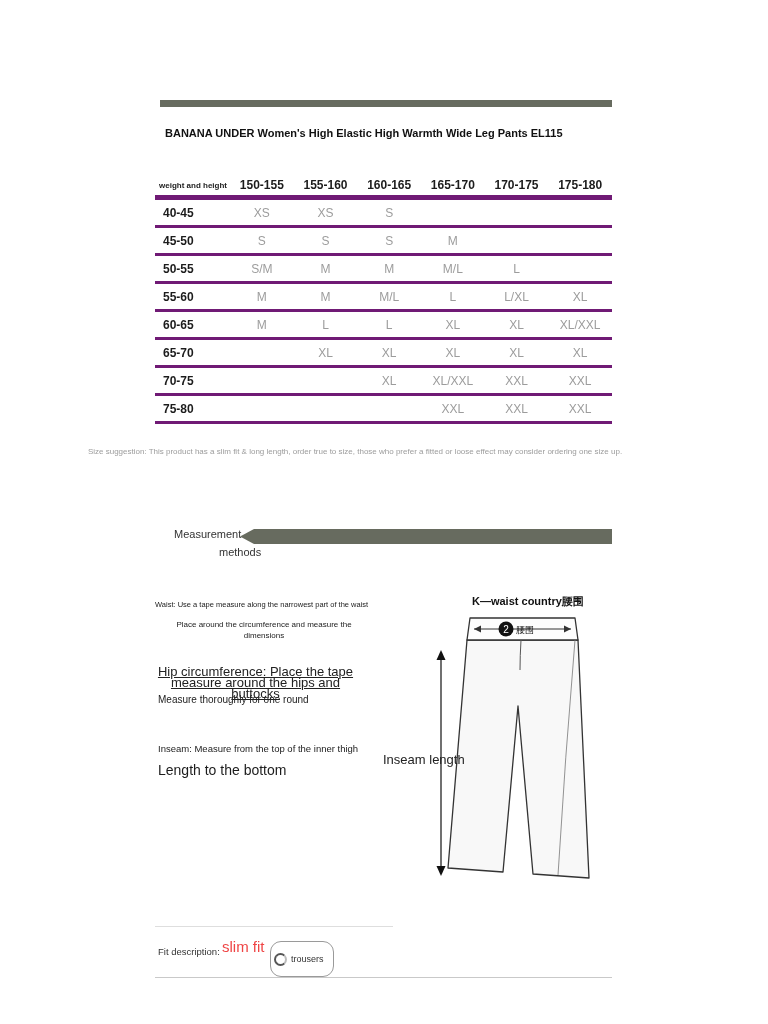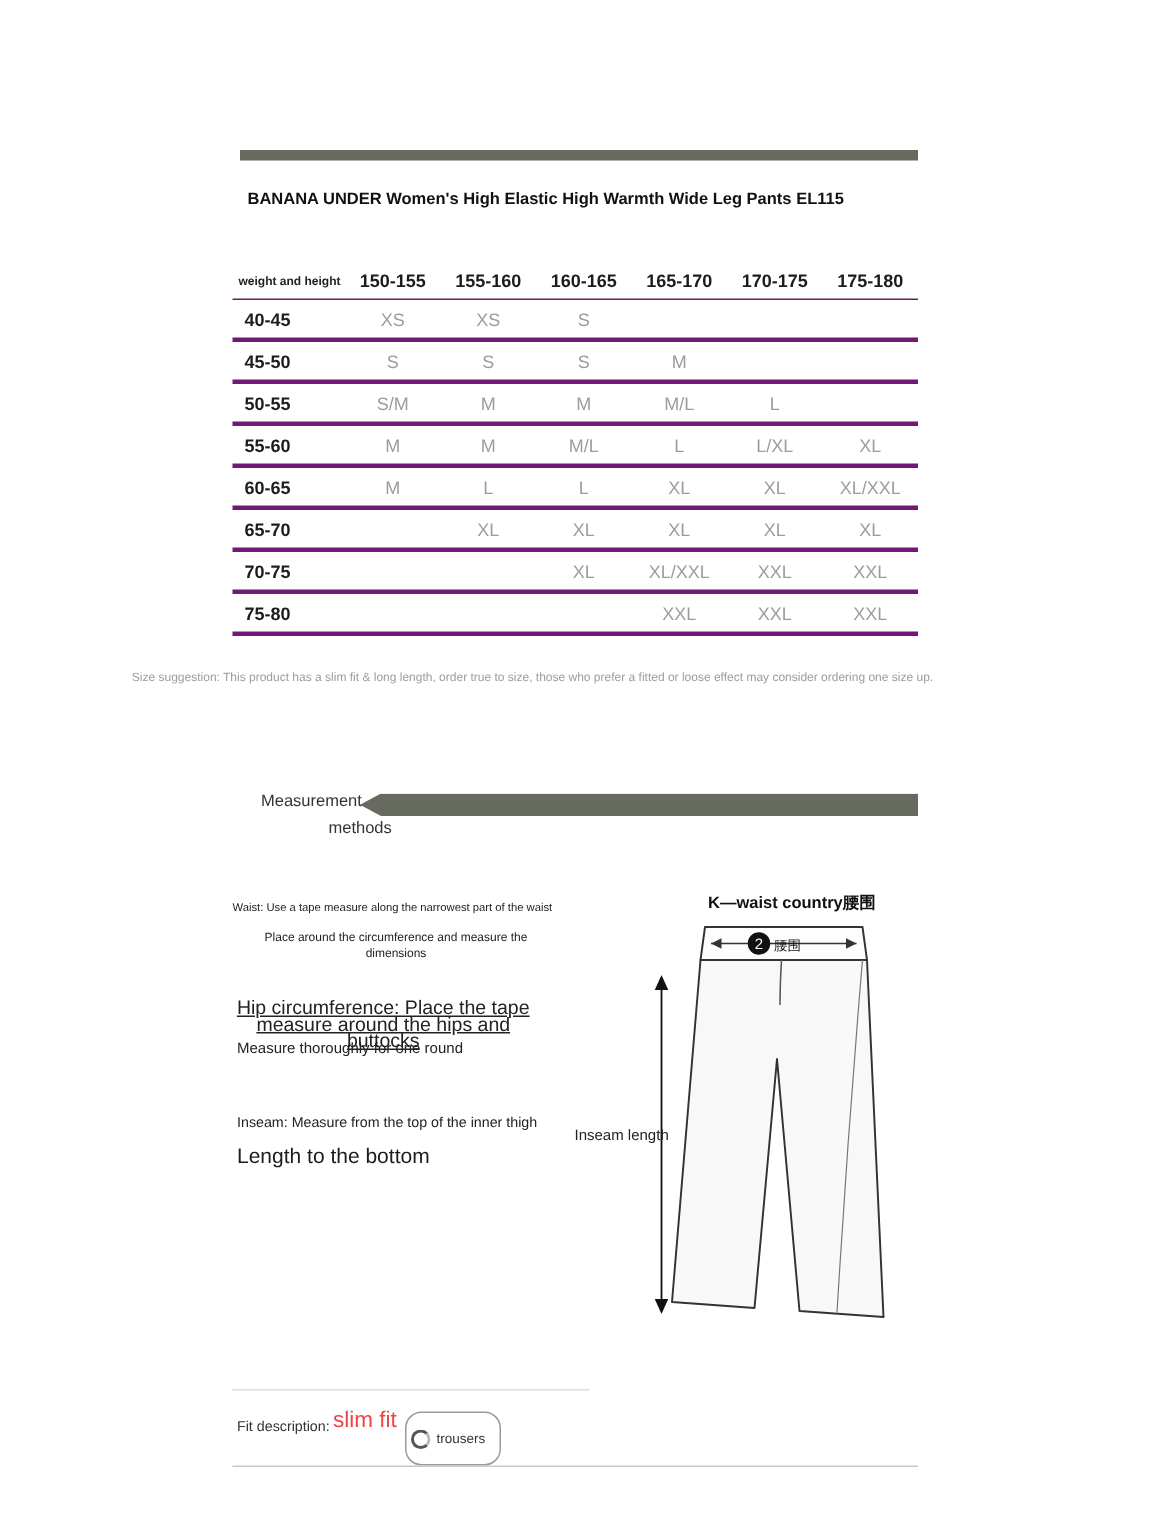--- a/index.html
+++ b/index.html
@@ -11,21 +11,21 @@
   .title-row { position:absolute; left:155px; top:42px; width:460px; display:flex; justify-content:space-between; align-items:baseline; }
   .page-title { font-size:23px; font-weight:700; letter-spacing:-0.3px; color:#111; }
   .unit-label { font-size:21px; font-weight:600; color:#111; }
   .accent { background:#676b5f; }
   .accent-bar { position:absolute; left:160px; top:100px; width:452px; height:7px; }
   .product-name { position:absolute; left:165px; top:127px; font-size:11px; font-weight:700; color:#111; }
 
   
   .size-table { position:absolute; left:155px; top:175px; width:457px; }
   .trow { display:grid; grid-template-columns:75px repeat(6,1fr); align-items:center; height:28px; border-bottom:3px solid #701a75; }
-  .trow.thead { height:25px; border-bottom:1px solid #701a75; }
+  .trow.thead { height:25px; border-bottom:5px solid #701a75; }
   .tcell { text-align:center; white-space:nowrap; }
   .corner { font-size:8px; font-weight:700; color:#222; text-align:left; padding-left:4px; }
   .thcell { font-size:12px; font-weight:700; color:#1c1c1c; }
   .tlabel { font-size:12px; font-weight:700; color:#1c1c1c; text-align:left; padding-left:8px; }
   .tvalue { font-size:12px; color:#9c9c9c; }
 
   .note { position:absolute; left:10px; top:447px; width:690px; text-align:center; font-size:8px; color:#9c9c9c; }
 
   
   .mm-word1 { position:absolute; left:174px; top:528px; font-size:11px; font-weight:500; color:#333; }
@@ -36,21 +36,21 @@
   .mt { position:absolute; color:#222; }
   .mt1 { left:155px; top:600px; font-size:7.5px; white-space:nowrap; }
   .mt2 { left:170px; top:619px; width:188px; font-size:8px; text-align:center; line-height:11px; }
   .mt3 { left:153px; top:666px; width:205px; font-size:13px; text-align:center; line-height:11px;text-decoration:underline; }
   .mt4 { left:158px; top:694px; font-size:10px; white-space:nowrap; }
   .mt5 { left:158px; top:743px; font-size:9.5px; white-space:nowrap; }
   .mt6 { left:158px; top:762px; font-size:14px; color:#1c1c1c; white-space:nowrap; }
 
   .diagram-title { position:absolute; left:472px; top:594px; font-size:11px; font-weight:700; color:#111; }
   .diagram-svg { position:absolute; left:385px; top:608px; width:255px; height:285px; }
-  .inseam-label { position:absolute; left:383px; top:752px; font-size:10px; color:#222; white-space:nowrap; }
+  .inseam-label { position:absolute; left:383px; top:752px; font-size:13px; color:#222; white-space:nowrap; }
 
   
   .hr { position:absolute; height:1px; background:#dedede; }
   .hr1 { left:155px; top:926px; width:238px; }
   .hr2 { left:155px; top:977px; width:457px; background:#c9c9c9; }
   .fit-label { position:absolute; left:158px; top:946px; font-size:9.5px; color:#333; }
   .fit-value { position:absolute; left:222px; top:938px; font-size:15px; color:#ef4444; }
   .fit-pill { position:absolute; left:270px; top:941px; display:inline-flex; align-items:center; gap:4px;
               border:1px solid #9a9a9a; border-radius:11px; height:36px; padding:0 9px 0 3px; }
   .fit-pill .ring { width:13px; height:13px; border-radius:50%; border:2px solid #555; border-right-color:#bbb; }

